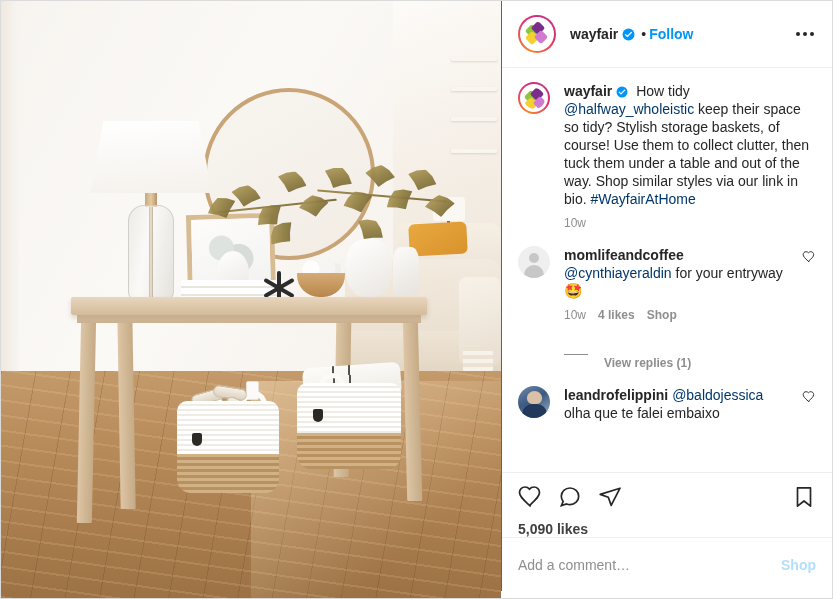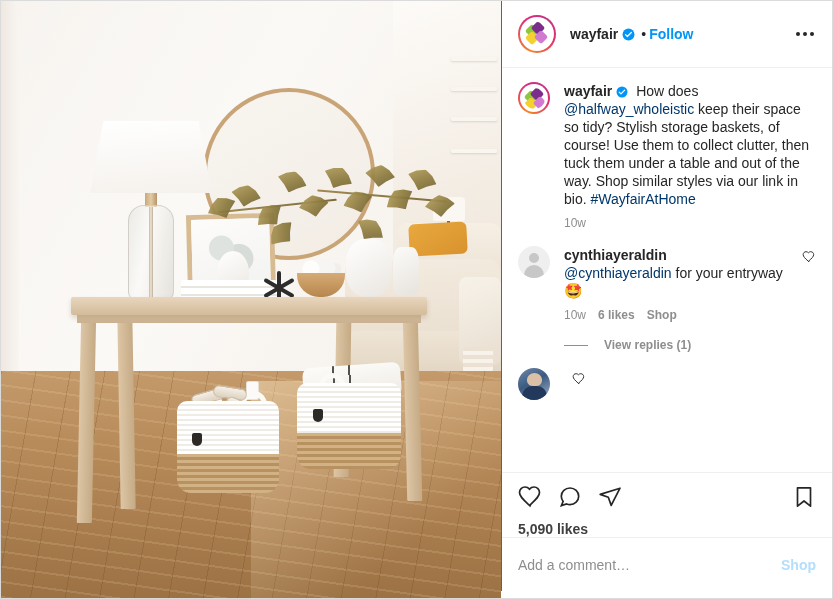--- a/index.html
+++ b/index.html
@@ -395,21 +395,21 @@
   .cmt-meta .act { font-weight: bold; color: #8e8e8e; cursor: pointer; }
   .heart-sm {
     flex: 0 0 14px; margin-left: 8px; margin-top: 4px;
     cursor: pointer;
   }
   .replies {
     display: flex; align-items: center; gap: 16px;
     margin: 0 0 16px 46px;
   }
   .replies .line { width: 24px; height: 1px; background: #8e8e8e; }
-  .replies .lbl { font-size: 12px; font-weight: bold; color: #8e8e8e; cursor: pointer; }
+  .replies .lbl { font-size: 12px; font-weight: bold; color: #8e8e8e; cursor: pointer; margin-top: 18px; }
   .emoji { font-size: 15px; }
 
   .p-actions {
     border-top: 1px solid #efefef;
     padding: 8px 16px 0 16px;
     flex: 0 0 auto;
   }
   .act-row { display: flex; align-items: center; padding: 4px 0 2px 0; }
   .act-row .ic { margin-right: 16px; cursor: pointer; display: block; }
   .act-row .save { margin-left: auto; margin-right: 0; }
@@ -575,49 +575,53 @@
             <b></b>
               <b></b>
               <b></b>
               <b></b>
           </div>
         </div>
         <div class="cmt-main">
           <div class="cmt-text"><span class="uname">wayfair</span><span class="badge"><svg viewBox="0 0 24 24" width="12" height="12">
                   <circle cx="12" cy="12" r="11" fill="#0095f6"></circle>
                   <path d="M6.5 12.3l3.4 3.4 7.4-7.4" stroke="#fff" stroke-width="2.4" fill="none" stroke-linecap="round" stroke-linejoin="round"></path>
-                </svg></span><span> How does </span><span class="mention">@halfway_wholeistic</span><span> keep their space so tidy? Stylish storage baskets, of course! Use them to collect clutter, then tuck them under a table and out of the way. Shop similar styles via our link in bio. </span><span class="tag-link">#WayfairAtHome</span></div>
+                </svg></span><span> How tidy </span><span class="mention">@halfway_wholeistic</span><span> keep their space so tidy? Stylish storage baskets, of course! Use them to collect clutter, then tuck them under a table and out of the way. Shop similar styles via our link in bio. </span><span class="tag-link">#WayfairAtHome</span></div>
           <div class="cmt-meta">
             <span>10w</span>
           </div>
         </div>
       </div>
 
       <div class="cmt">
         <div class="cmt-av blank"></div>
         <div class="cmt-main">
-          <div class="cmt-text"><span class="uname">cynthiayeraldin</span><br><span class="mention">@cynthiayeraldin</span><span> for your entryway </span><span class="emoji">🤩</span></div>
+          <div class="cmt-text"><span class="uname">momlifeandcoffee</span><br><span class="mention">@cynthiayeraldin</span><span> for your entryway </span><span class="emoji">🤩</span></div>
           <div class="cmt-meta">
             <span>10w</span>
-            <span class="act">6 likes</span>
+            <span class="act">4 likes</span>
             <span class="act">Shop</span>
           </div>
         </div>
         <span class="heart-sm"><svg viewBox="0 0 24 24" width="14" height="14" fill="none" stroke="#262626" stroke-width="1.6">
               <path d="M12 20.3l-1.5-1.35C5.2 14.2 2 11.3 2 7.8 2 5 4.2 2.9 7 2.9c1.6 0 3.1.74 4 1.9.9-1.16 2.4-1.9 4-1.9 2.8 0 5 2.1 5 4.9 0 3.5-3.2 6.4-8.5 11.15L12 20.3z"></path>
             </svg></span>
       </div>
 
       <div class="replies">
         <span class="line"></span>
         <span class="lbl">View replies (1)</span>
       </div>
 
       <div class="cmt">
         <div class="cmt-av photo"></div>
+        <div class="cmt-main">
+          <div class="cmt-text"><span class="uname">leandrofelippini</span>
+            <span class="mention">@baldojessica</span><br><span>olha que te falei embaixo</span></div>
+        </div>
         <span class="heart-sm"><svg viewBox="0 0 24 24" width="14" height="14" fill="none" stroke="#262626" stroke-width="1.6">
               <path d="M12 20.3l-1.5-1.35C5.2 14.2 2 11.3 2 7.8 2 5 4.2 2.9 7 2.9c1.6 0 3.1.74 4 1.9.9-1.16 2.4-1.9 4-1.9 2.8 0 5 2.1 5 4.9 0 3.5-3.2 6.4-8.5 11.15L12 20.3z"></path>
             </svg></span>
       </div>
 
     </div>
 
     <div class="p-actions">
       <div class="act-row">
         <span class="ic"><svg viewBox="0 0 24 24" width="24" height="24" fill="none" stroke="#262626" stroke-width="1.7">

